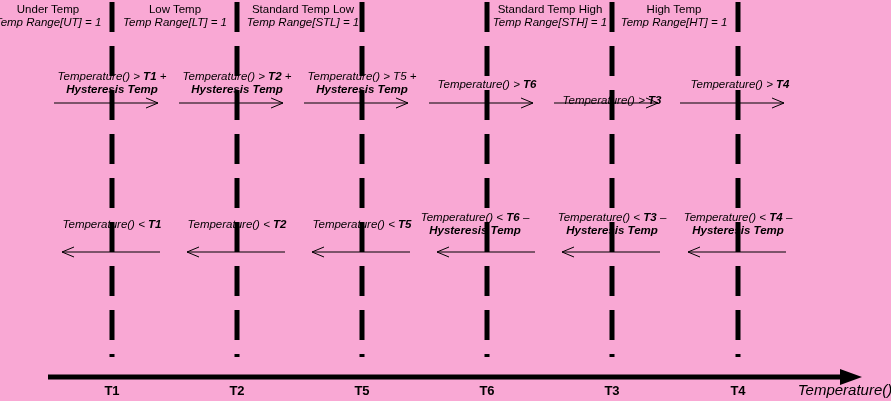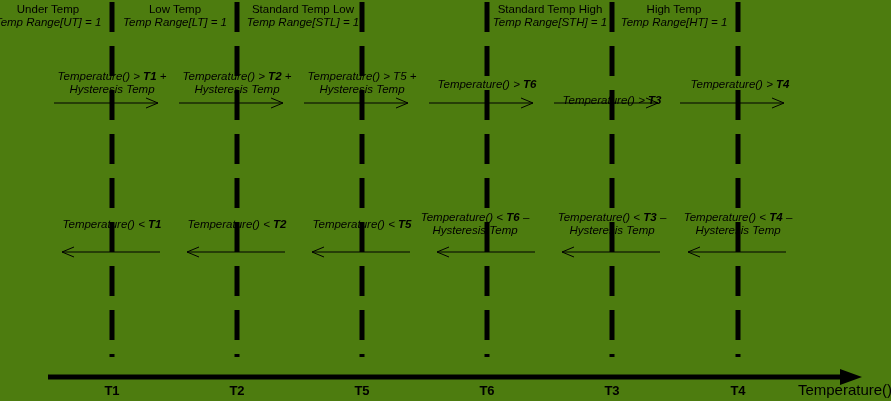--- a/index.html
+++ b/index.html
@@ -1,20 +1,20 @@
 <!DOCTYPE html>
 <html><head>
 <meta charset="utf-8">
 <style>
   html, body { margin: 0; padding: 0; background: #ffffff; }
   .canvas {
     position: relative;
     width: 891px;
     height: 401px;
-    background: #4d7c0f;
+    background: #f9a8d4;
     font-family: "Liberation Sans", sans-serif;
     color: #000000;
     overflow: hidden;
   }
   .lines-layer { position: absolute; left: 0; top: 0; }
   .state {
     position: absolute;
     top: 3px;
     transform: translateX(-50%);
     text-align: center;
@@ -27,35 +27,36 @@
   .cond {
     position: absolute;
     transform: translateX(-50%);
     text-align: center;
     white-space: nowrap;
     font-size: 11.5px;
     line-height: 12.5px;
     font-style: italic;
   }
   .thr { font-weight: bold; }
-  .cond-line2 { font-weight: normal; }
+  .cond-line2 { font-weight: bold; }
   .tick {
     position: absolute;
     top: 383px;
     transform: translateX(-50%);
     font-size: 13px;
     font-weight: bold;
     white-space: nowrap;
   }
   .axis-label {
     position: absolute;
     top: 381px;
     left: 845px;
     transform: translateX(-50%);
     font-size: 15px;
+    font-style: italic;
     white-space: nowrap;
   }
 </style>
 </head>
 <body>
 
 <div class="canvas">
 
   <svg class="lines-layer" width="891" height="401" viewBox="0 0 891 401">
 

